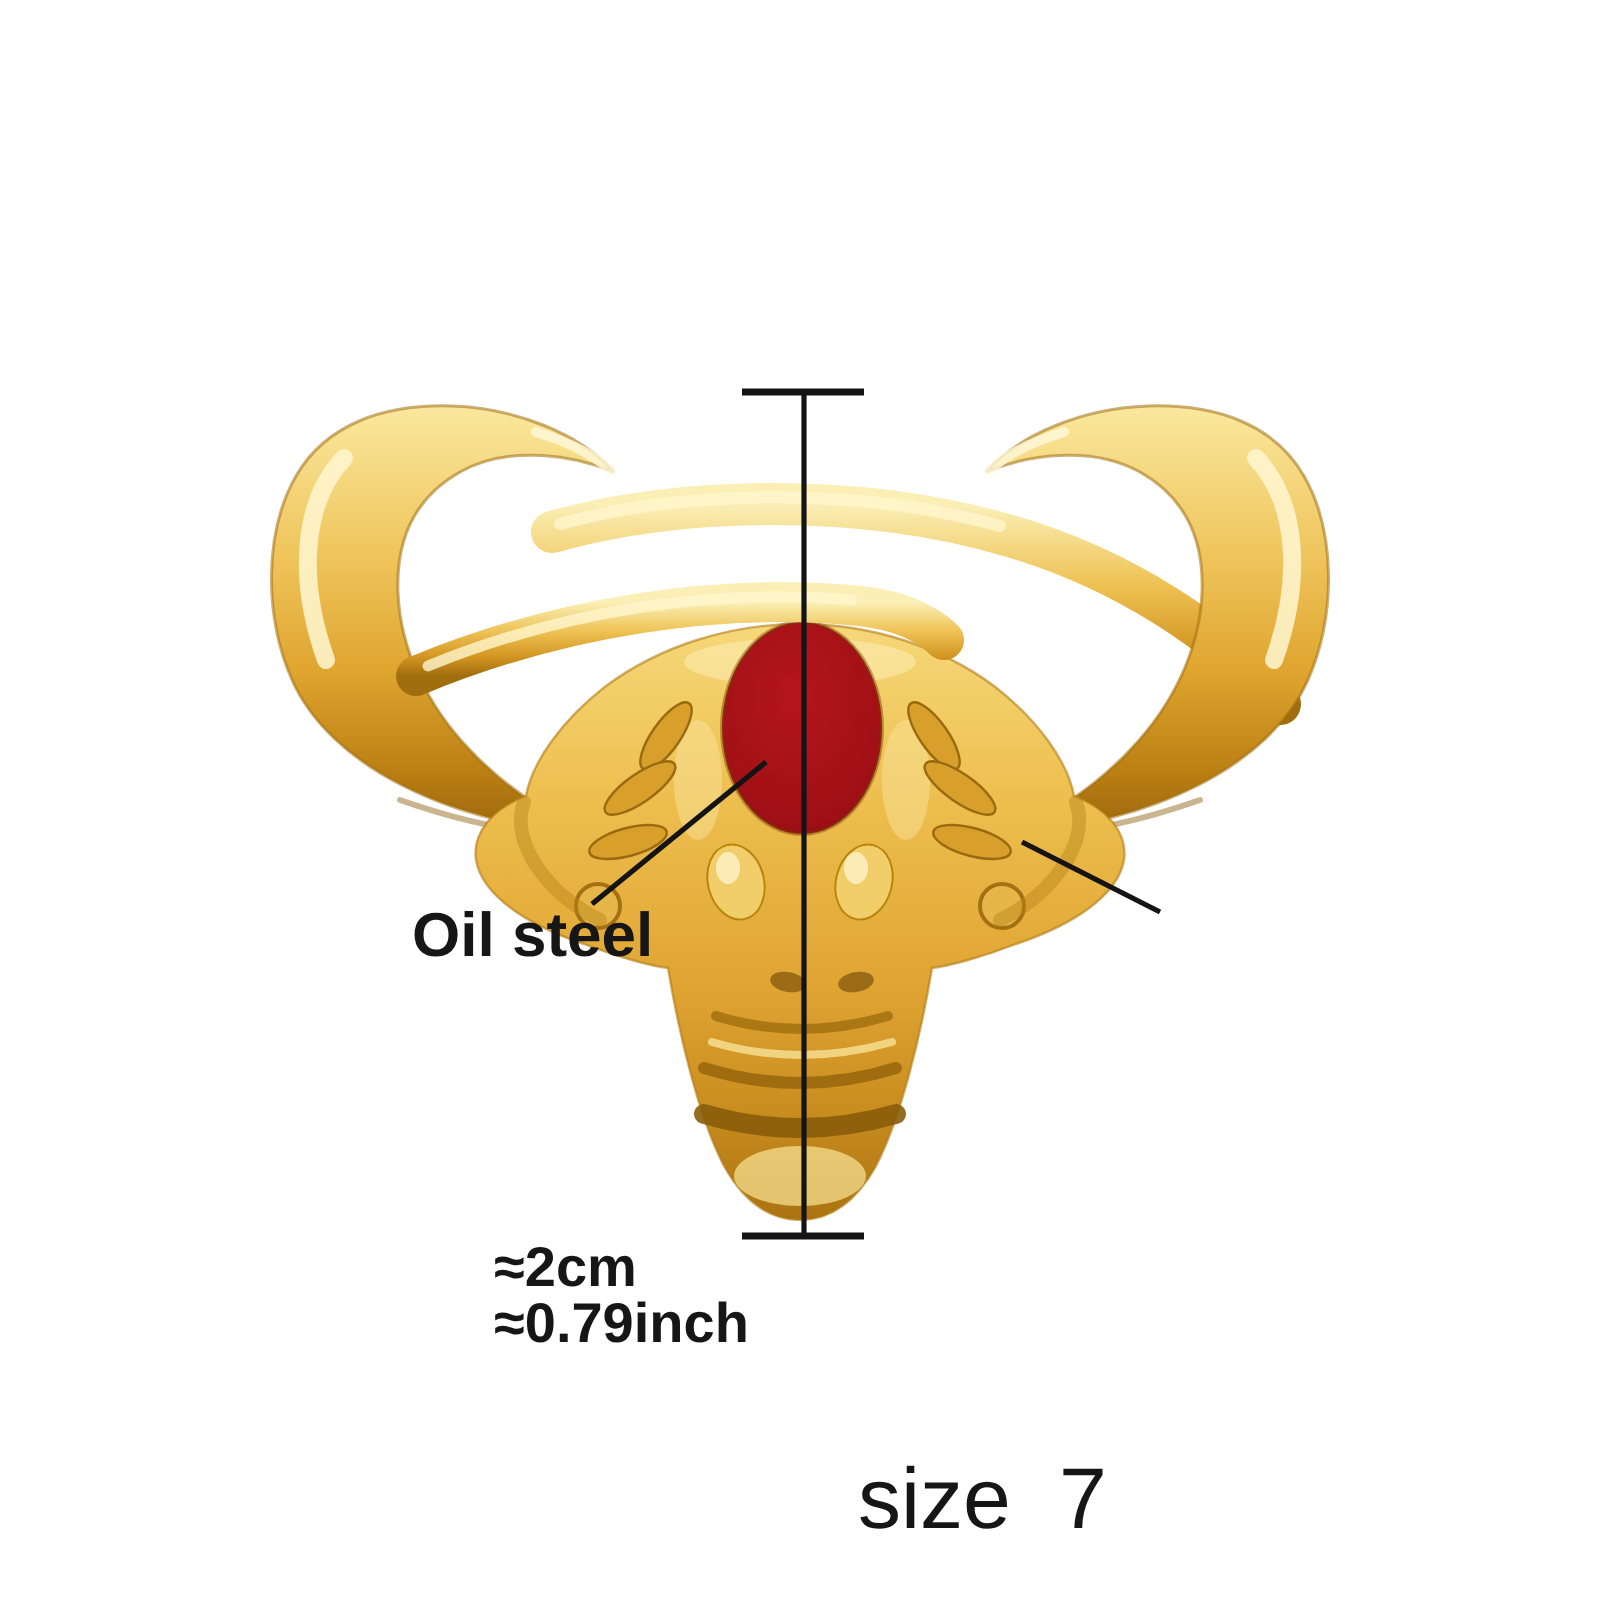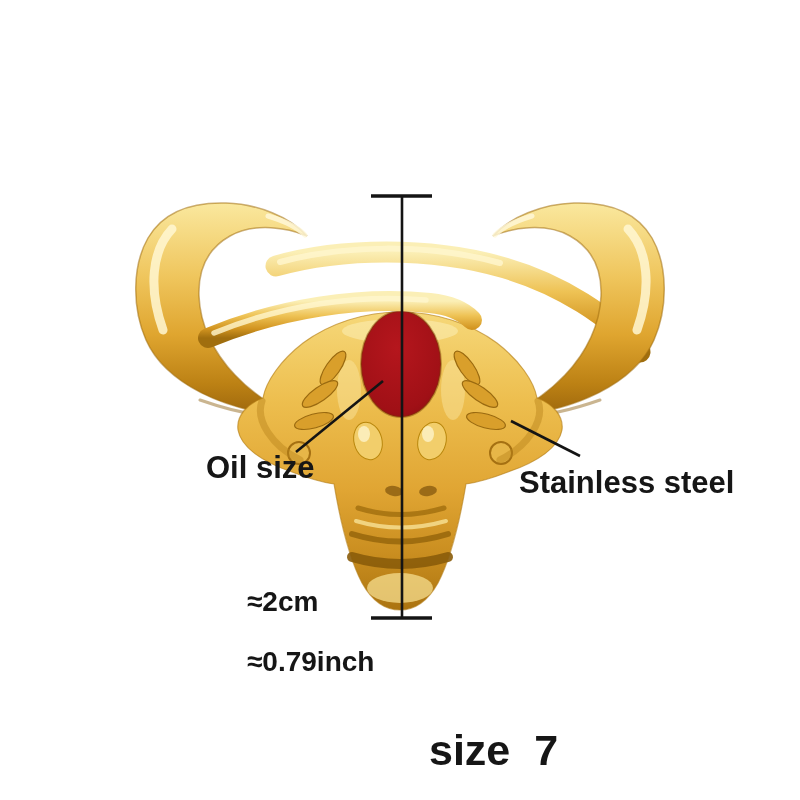--- a/index.html
+++ b/index.html
@@ -9,23 +9,23 @@
     position:relative;
   }
   .stage{position:absolute;left:0;top:0;width:800px;height:800px;background:#ffffff;}
   .stage svg{position:absolute;left:0;top:0;}
   .label{
     position:absolute;color:#161616;font-weight:700;white-space:nowrap;
     line-height:1;letter-spacing:0;
   }
   .label-oil{left:206px;top:452px;font-size:31px;}
   .label-steel{left:519px;top:467px;font-size:31px;}
-  .label-cm{left:247px;top:588px;font-size:28px;}
+  .label-cm{left:247px;top:620px;font-size:28px;}
   .label-inch{left:247px;top:648px;font-size:28px;text-align:right;}
-  .label-size{left:429px;top:729px;font-size:43px;font-weight:700;}
+  .label-size{left:429px;top:729px;font-size:43px;font-weight:400;}
   .label-size .size-value{display:inline-block;margin-left:24px;}
 </style>
 </head>
 <body>
 
 <div class="stage">
 
   <svg width="800" height="800" viewBox="0 0 800 800">
     <defs>
       <linearGradient id="goldHorn" x1="0" y1="0" x2="0" y2="1">
@@ -145,23 +145,22 @@
 
     <g stroke="#141414">
       <line x1="402" y1="196" x2="402" y2="618" stroke-width="2.6"></line>
       <line x1="371" y1="196" x2="432" y2="196" stroke-width="3.4"></line>
       <line x1="371" y1="618" x2="432" y2="618" stroke-width="3.4"></line>
       <line x1="383" y1="381" x2="296" y2="452" stroke-width="2.6"></line>
       <line x1="511" y1="421" x2="580" y2="456" stroke-width="2.6"></line>
     </g>
   </svg>
 
-  <div class="label label-oil">Oil size</div>
+  <div class="label label-oil">Oil steel</div>
 
-  <div class="label label-steel">Stainless steel</div>
 
   <div class="label label-cm">≈2cm</div>
 
   <div class="label label-inch">≈0.79inch</div>
 
   <div class="label label-size">
     <span>size</span><span class="size-value">7</span>
   </div>
 
 </div>

